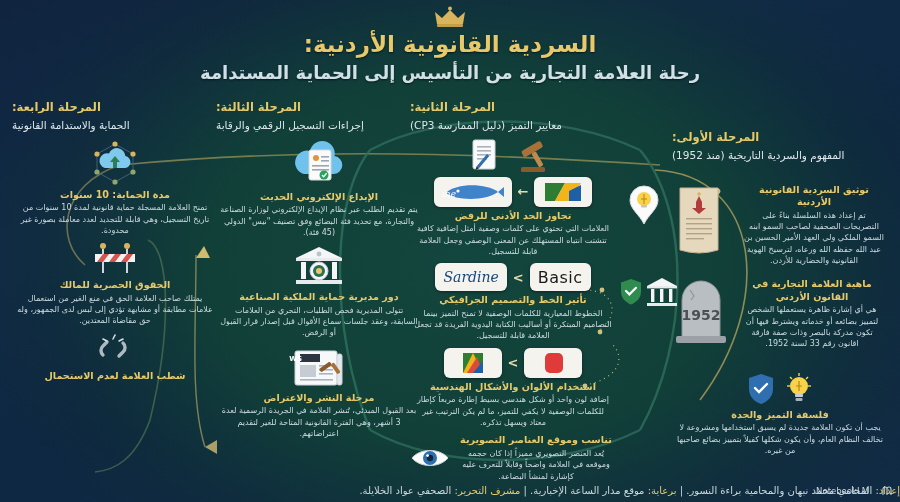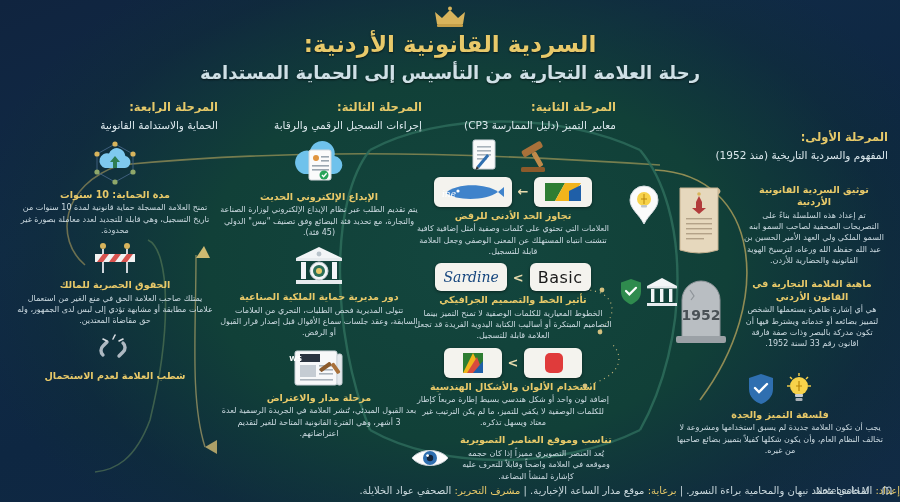--- a/index.html
+++ b/index.html
@@ -31,21 +31,21 @@
     text-shadow: 0 1px 2px rgba(0,0,0,.6);
   }
 
   
   .col { position: absolute; top: 100px; width: 206px; z-index: 5; }
   #col4 { left: 12px; }
   #col3 { left: 216px; }
   #col2 { left: 410px; }
   #col1 { left: 672px; width: 216px; margin-top: 30px; }
 
-  .stage-head { text-align: right; margin-bottom: 6px; }
+  .stage-head { text-align: left; margin-bottom: 6px; }
   .stage-title { font-size: 11.5px; font-weight: bold; color: #e6c969; line-height: 1.35; }
   .stage-sub   { font-size: 10.5px; font-weight: normal; color: #dbe7ec; line-height: 1.35; margin-top: 2px; }
 
   .block { position: relative; margin-bottom: 6px; }
   .block-body { text-align: center; padding: 0 4px; }
   .b-title { font-size: 9.6px; font-weight: bold; color: #e8c969; line-height: 1.3; }
   .b-text  { font-size: 8px; color: #cddbe2; line-height: 1.42; margin-top: 1px; }
 
   .icon-row { display: flex; justify-content: center; align-items: center; gap: 6px; margin: 2px 0 3px; }
 
@@ -240,21 +240,21 @@
           <rect x="30" y="24" width="14" height="1.6" fill="#aab3bb"></rect>
           <rect x="30" y="28" width="14" height="1.6" fill="#aab3bb"></rect>
           <rect x="11" y="34" width="33" height="1.6" fill="#aab3bb"></rect>
           <g transform="translate(30,24) rotate(-35)">
             <rect x="0" y="0" width="13" height="4" rx="1" fill="#8b5a2b"></rect>
             <rect x="12" y="3" width="4" height="12" rx="1.4" fill="#a9713a"></rect>
           </g>
         </svg>
       </div>
       <div class="block-body">
-        <div class="b-title">مرحلة مدار والاعتراض</div>
+        <div class="b-title">مرحلة النشر والاعتراض</div>
         <div class="b-text">بعد القبول المبدئي، تُنشر العلامة في الجريدة الرسمية لعدة 3 أشهر، وهي الفترة القانونية المتاحة للغير لتقديم اعتراضاتهم.</div>
       </div>
     </div>
   </div>
 
   <div class="col" id="col2">
     <div class="stage-head">
       <div class="stage-title">المرحلة الثانية:</div>
       <div class="stage-sub">معايير التميز (دليل الممارسة CP3)</div>
     </div>

